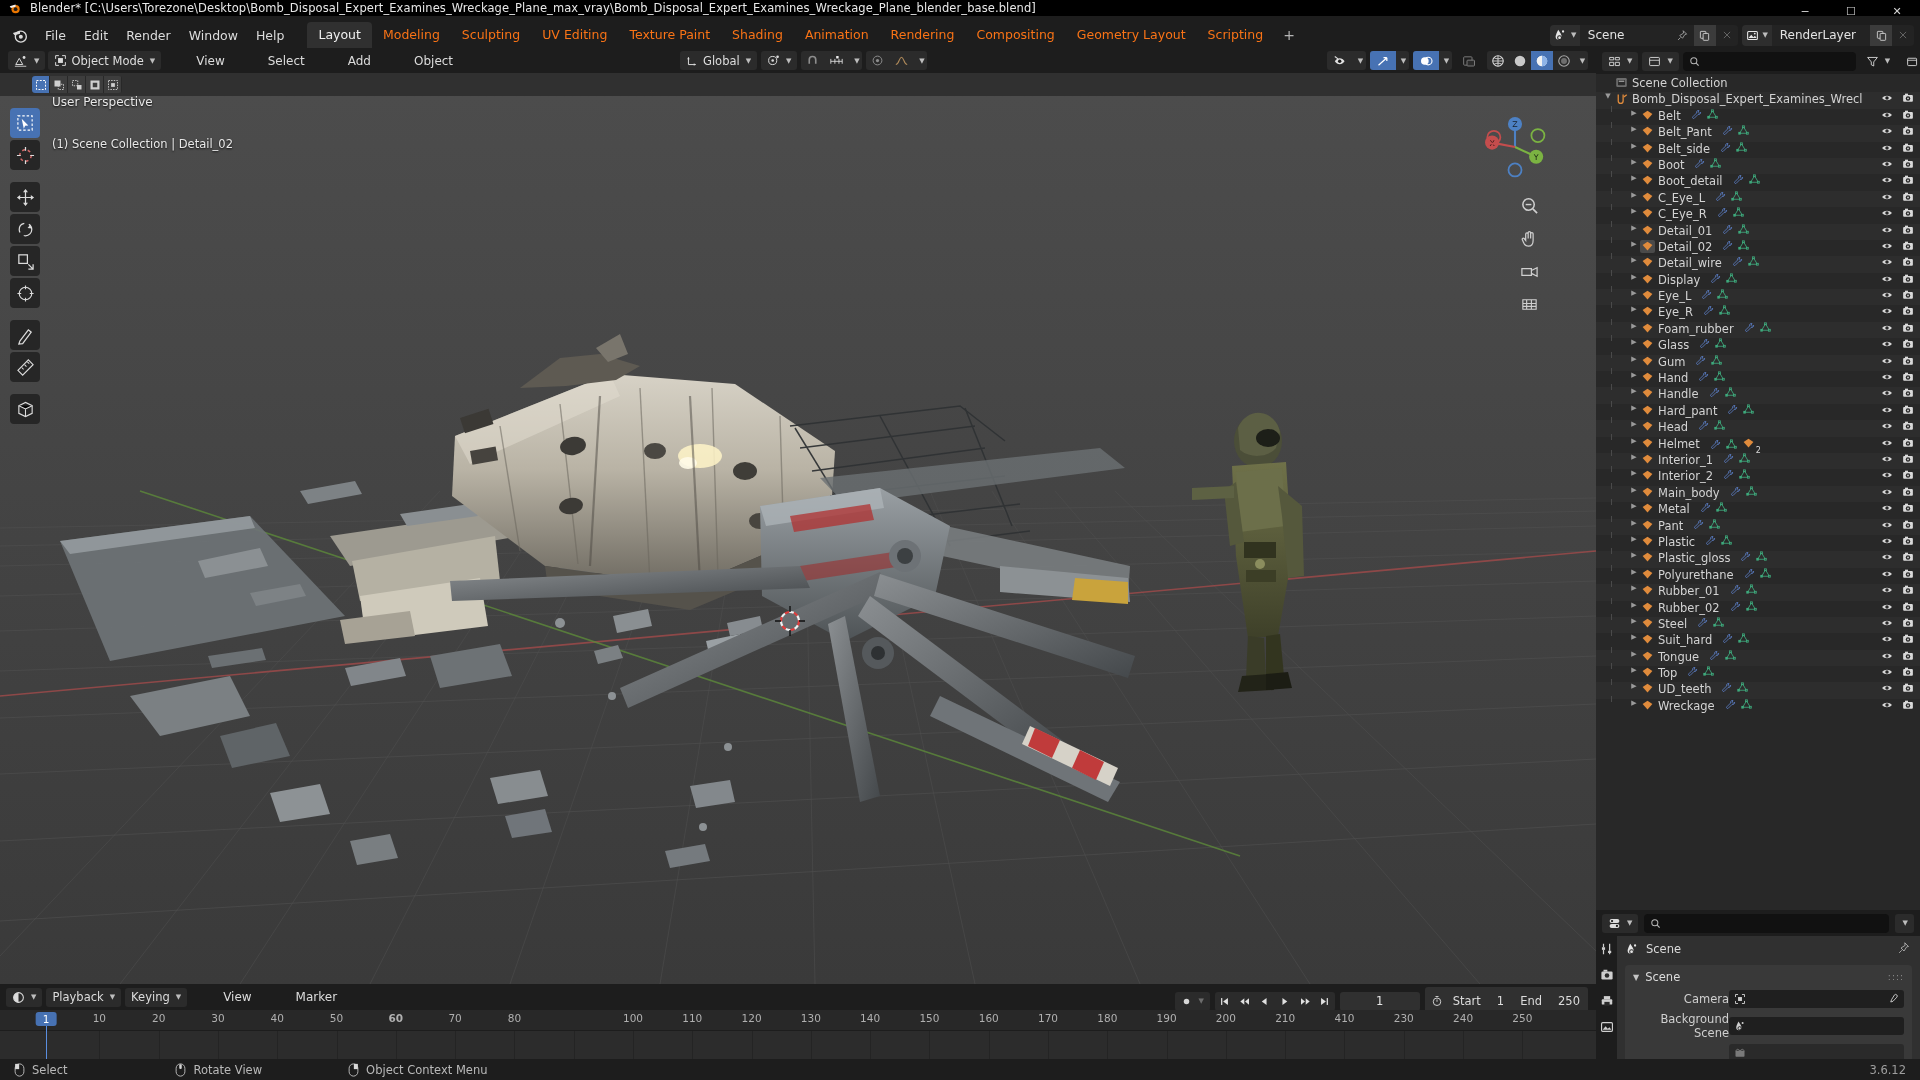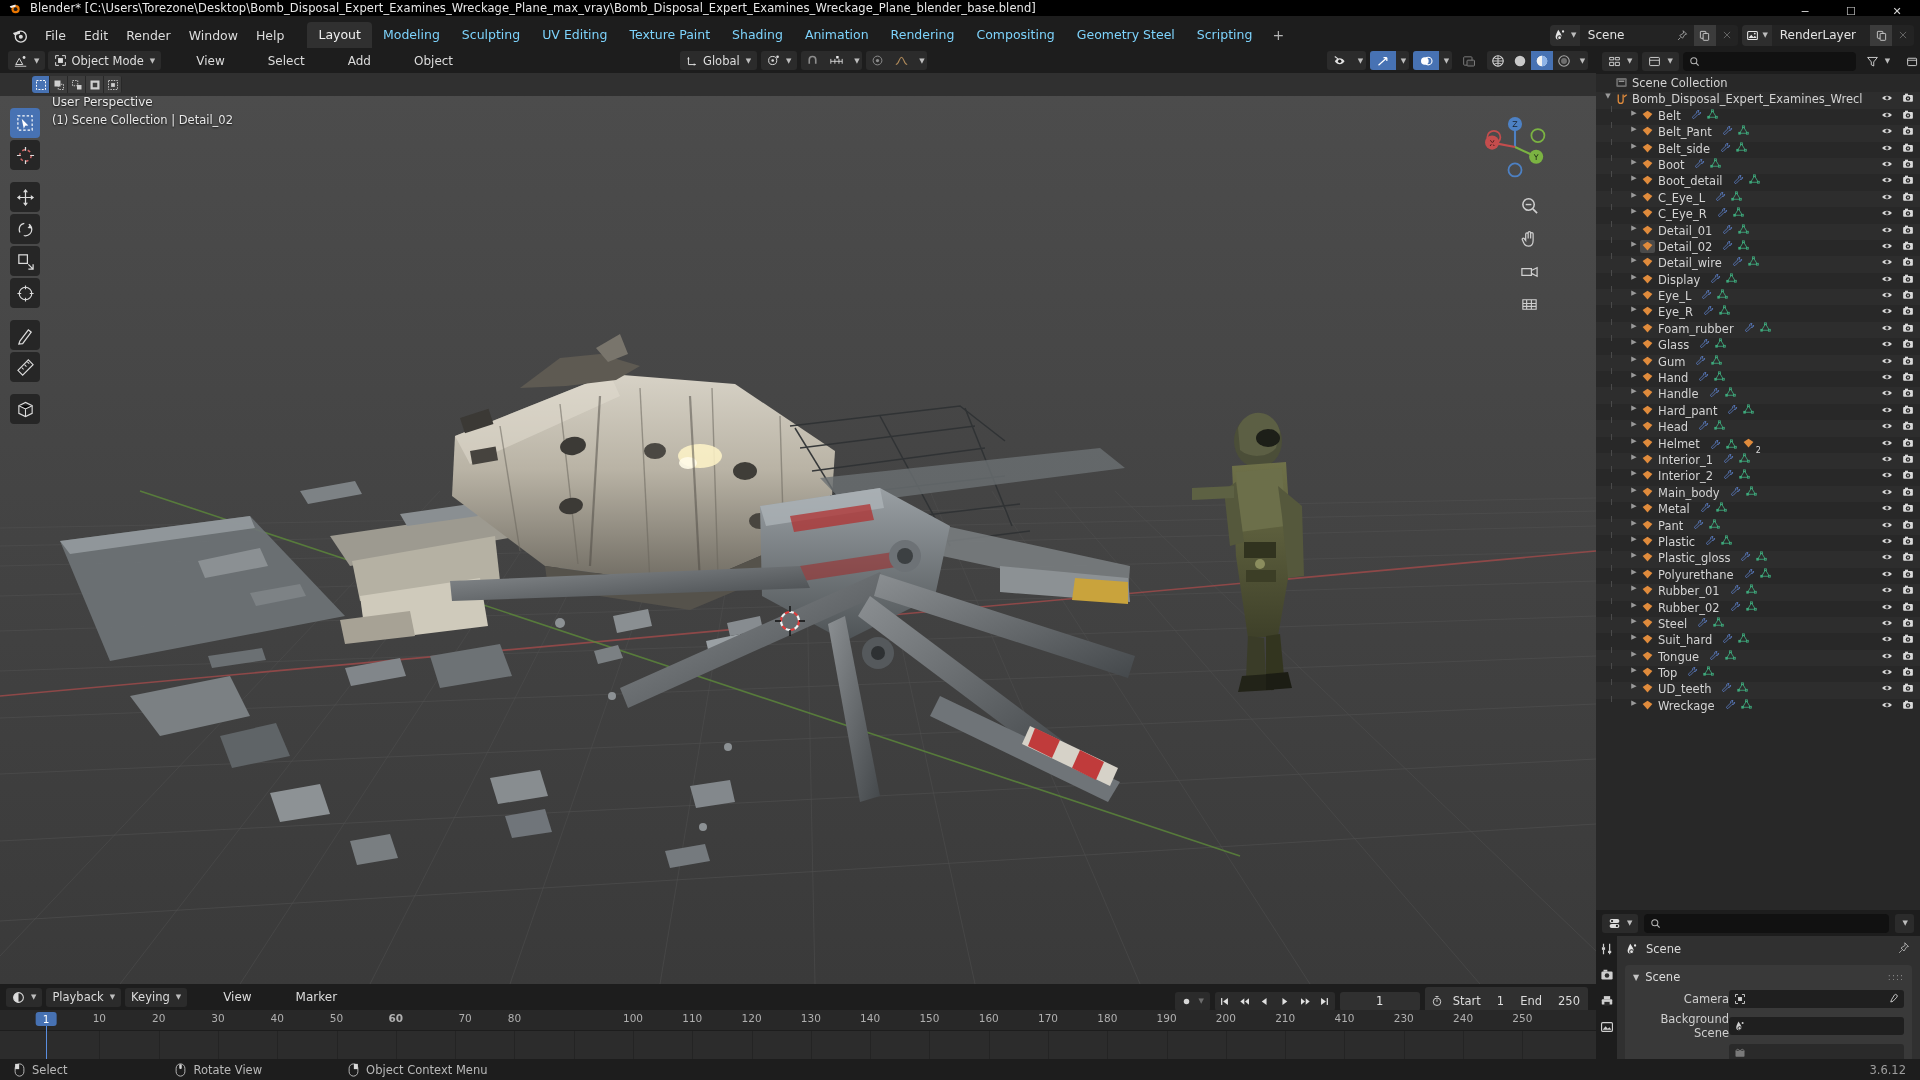--- a/index.html
+++ b/index.html
@@ -18,21 +18,21 @@
   .winbtn { width:46px; height:22px; display:flex; align-items:center;
     justify-content:center; color:#d6d6d6; font-size:11px; }
 
   
   .topbar { position:absolute; top:22px; left:0; width:1920px; height:26px;
     background:#1d1d1d; display:flex; align-items:center; }
   .tb-logo { width:20px; height:20px; margin:0 6px 0 10px; flex:none; }
   .menu-item { font-size:12.5px; color:#dcdcdc; padding:4px 9px; border-radius:3px;
     white-space:nowrap; }
   .wtabs { display:flex; align-items:center; margin-left:14px; height:26px; }
-  .wtab { font-size:12.5px; color:#7dd3fc; padding:5px 11px; white-space:nowrap;
+  .wtab { font-size:12.5px; color:#f97316; padding:5px 11px; white-space:nowrap;
     border-radius:4px 4px 0 0; height:26px; line-height:16px; }
   .wtab.active { background:#303030; color:#f0f0f0; }
   .wtab.plus { color:#b5b5b5; padding:5px 9px; font-size:14px; }
   .topbar-right { position:absolute; right:6px; top:2px; height:22px;
     display:flex; align-items:center; gap:4px; }
   .idblock { display:flex; align-items:center; height:21px; background:#232323;
     border-radius:4px; overflow:hidden; }
   .idblock .idicon { width:30px; height:21px; background:#2e2e2e; display:flex;
     align-items:center; justify-content:center; gap:2px; }
   .idblock .idname { font-size:12px; color:#e3e3e3; padding:0 14px 0 8px;
@@ -67,21 +67,21 @@
     justify-content:center; background:#3d3d3d; margin-right:1px;}
   .modeseg > div.on { background:#4772b3; }
 
   
   .viewport { position:absolute; top:96px; left:0; width:1596px; height:888px;
     overflow:hidden; background:#3d3d3d; }
   .vp-bg { position:absolute; inset:0;
     background:linear-gradient(180deg,#494949 0%,#454545 40%,#3b3b3b 100%); }
   .vp-overlay-text { position:absolute; left:52px; top:-3px; font-size:12px;
     color:#e8e8e8; text-shadow:0 1px 2px rgba(0,0,0,.85); line-height:18px; }
-  .vp-overlay-text .l2 { font-size:11.5px; }
+  .vp-overlay-text .l2 { font-size:11.5px;margin-top:24px; }
 
   
   .vp-toolbar { position:absolute; left:10px; top:12px; width:30px;
     display:flex; flex-direction:column; gap:2px; }
   .tool { width:30px; height:30px; background:#262626; border-radius:4px;
     display:flex; align-items:center; justify-content:center; }
   .tool.on { background:#4772b3; }
   .tool-gap { height:8px; }
 
   
@@ -225,21 +225,21 @@
     <div class="wtabs">
       <div class="wtab active">Layout</div>
       <div class="wtab">Modeling</div>
       <div class="wtab">Sculpting</div>
       <div class="wtab">UV Editing</div>
       <div class="wtab">Texture Paint</div>
       <div class="wtab">Shading</div>
       <div class="wtab">Animation</div>
       <div class="wtab">Rendering</div>
       <div class="wtab">Compositing</div>
-      <div class="wtab">Geometry Steel</div>
+      <div class="wtab">Geometry Layout</div>
       <div class="wtab">Scripting</div>
       <div class="wtab plus">+</div>
     </div>
 
     <div class="topbar-right">
       <div class="idblock">
         <div class="idicon">
           <svg width="14" height="14" viewBox="0 0 16 16">
               <path d="M6 2 C4 6 3 8 3 10 a3.5 3.5 0 0 0 7 0 C10 8 8 5 6 2Z" fill="#e6e6e6"></path>
               <circle cx="11.5" cy="4" r="1.3" fill="#e6e6e6"></circle>
@@ -2273,21 +2273,21 @@
     </div>
 
     <div class="tl-ruler">
       <div id="tl-ticks">
           <div class="tick" style="left: 99.3622px;">10</div>
           <div class="tick" style="left: 158.654px;">20</div>
           <div class="tick" style="left: 217.945px;">30</div>
           <div class="tick" style="left: 277.236px;">40</div>
           <div class="tick" style="left: 336.528px;">50</div>
           <div class="tick" style="left: 395.819px; font-weight: bold;">60</div>
-          <div class="tick" style="left: 455.11px; margin-left: 10px;">70</div>
+          <div class="tick" style="left: 455.11px;">70</div>
           <div class="tick" style="left: 514.402px;">80</div>
           <div class="tick" style="left: 573.693px; margin-top: 48px;">90</div>
           <div class="tick" style="left: 632.984px;">100</div>
           <div class="tick" style="left: 692.276px;">110</div>
           <div class="tick" style="left: 751.567px;">120</div>
           <div class="tick" style="left: 810.858px;">130</div>
           <div class="tick" style="left: 870.15px;">140</div>
           <div class="tick" style="left: 929.441px;">150</div>
           <div class="tick" style="left: 988.732px;">160</div>
           <div class="tick" style="left: 1048.02px;">170</div>

